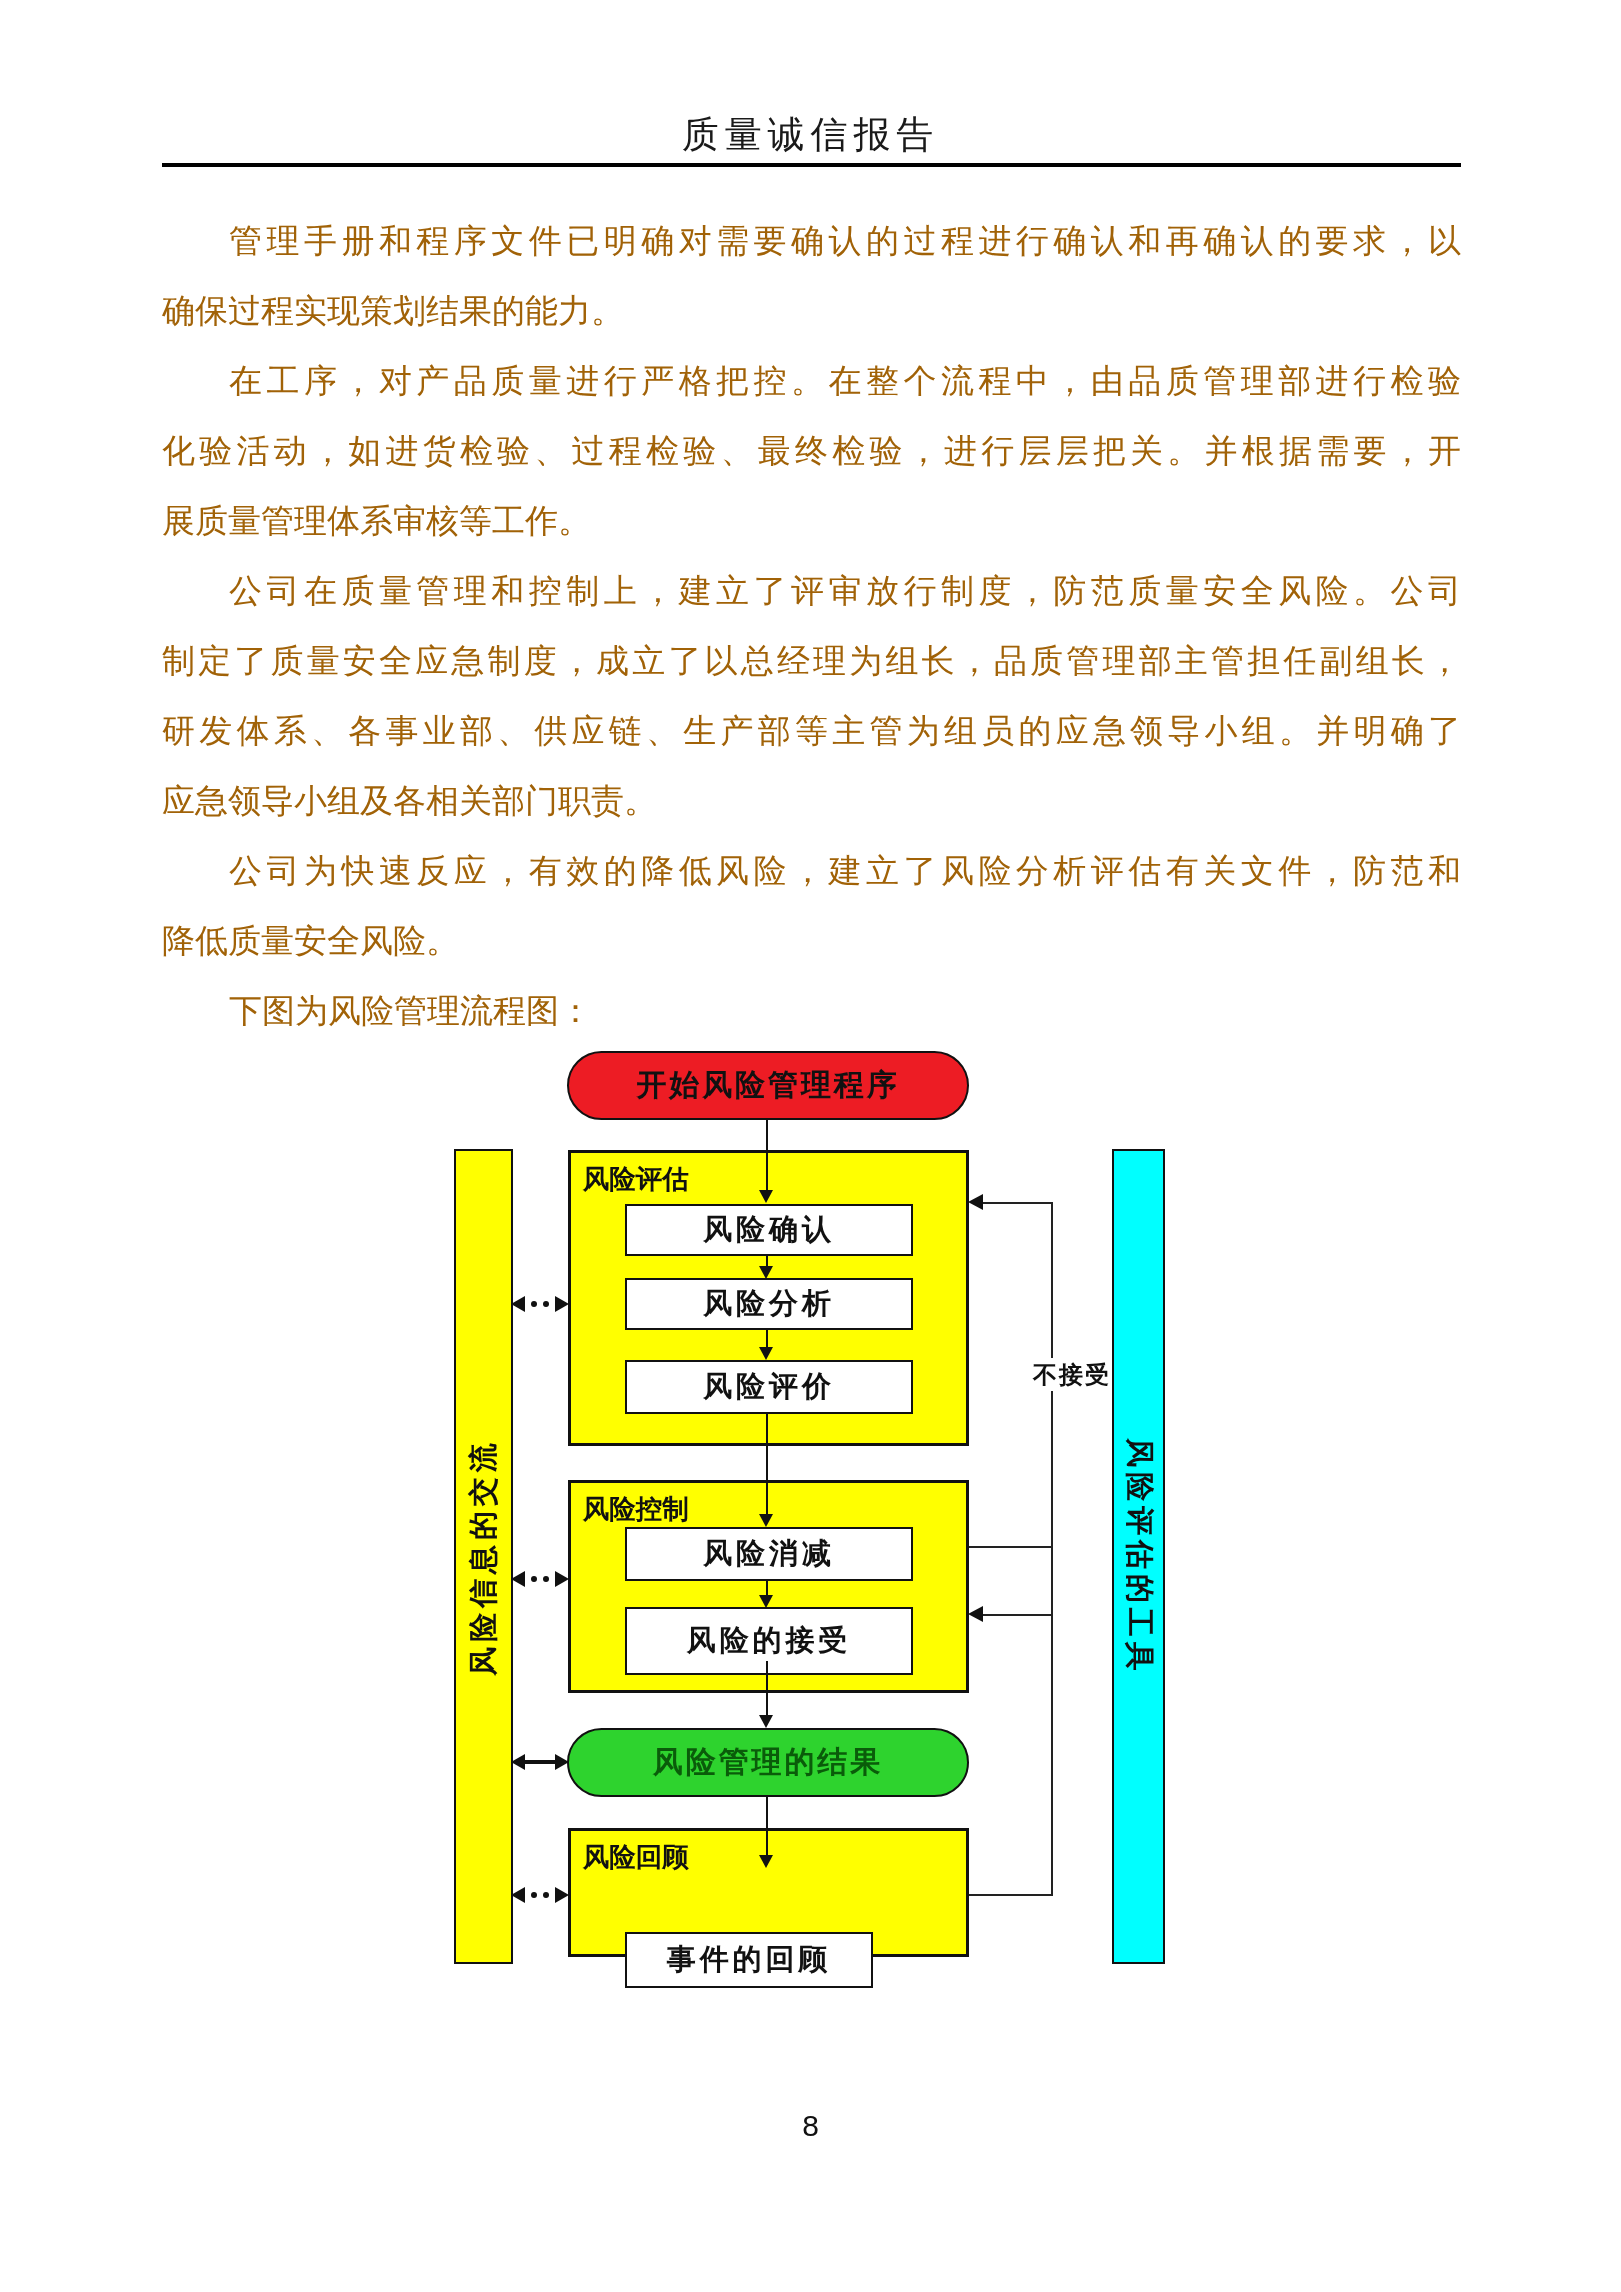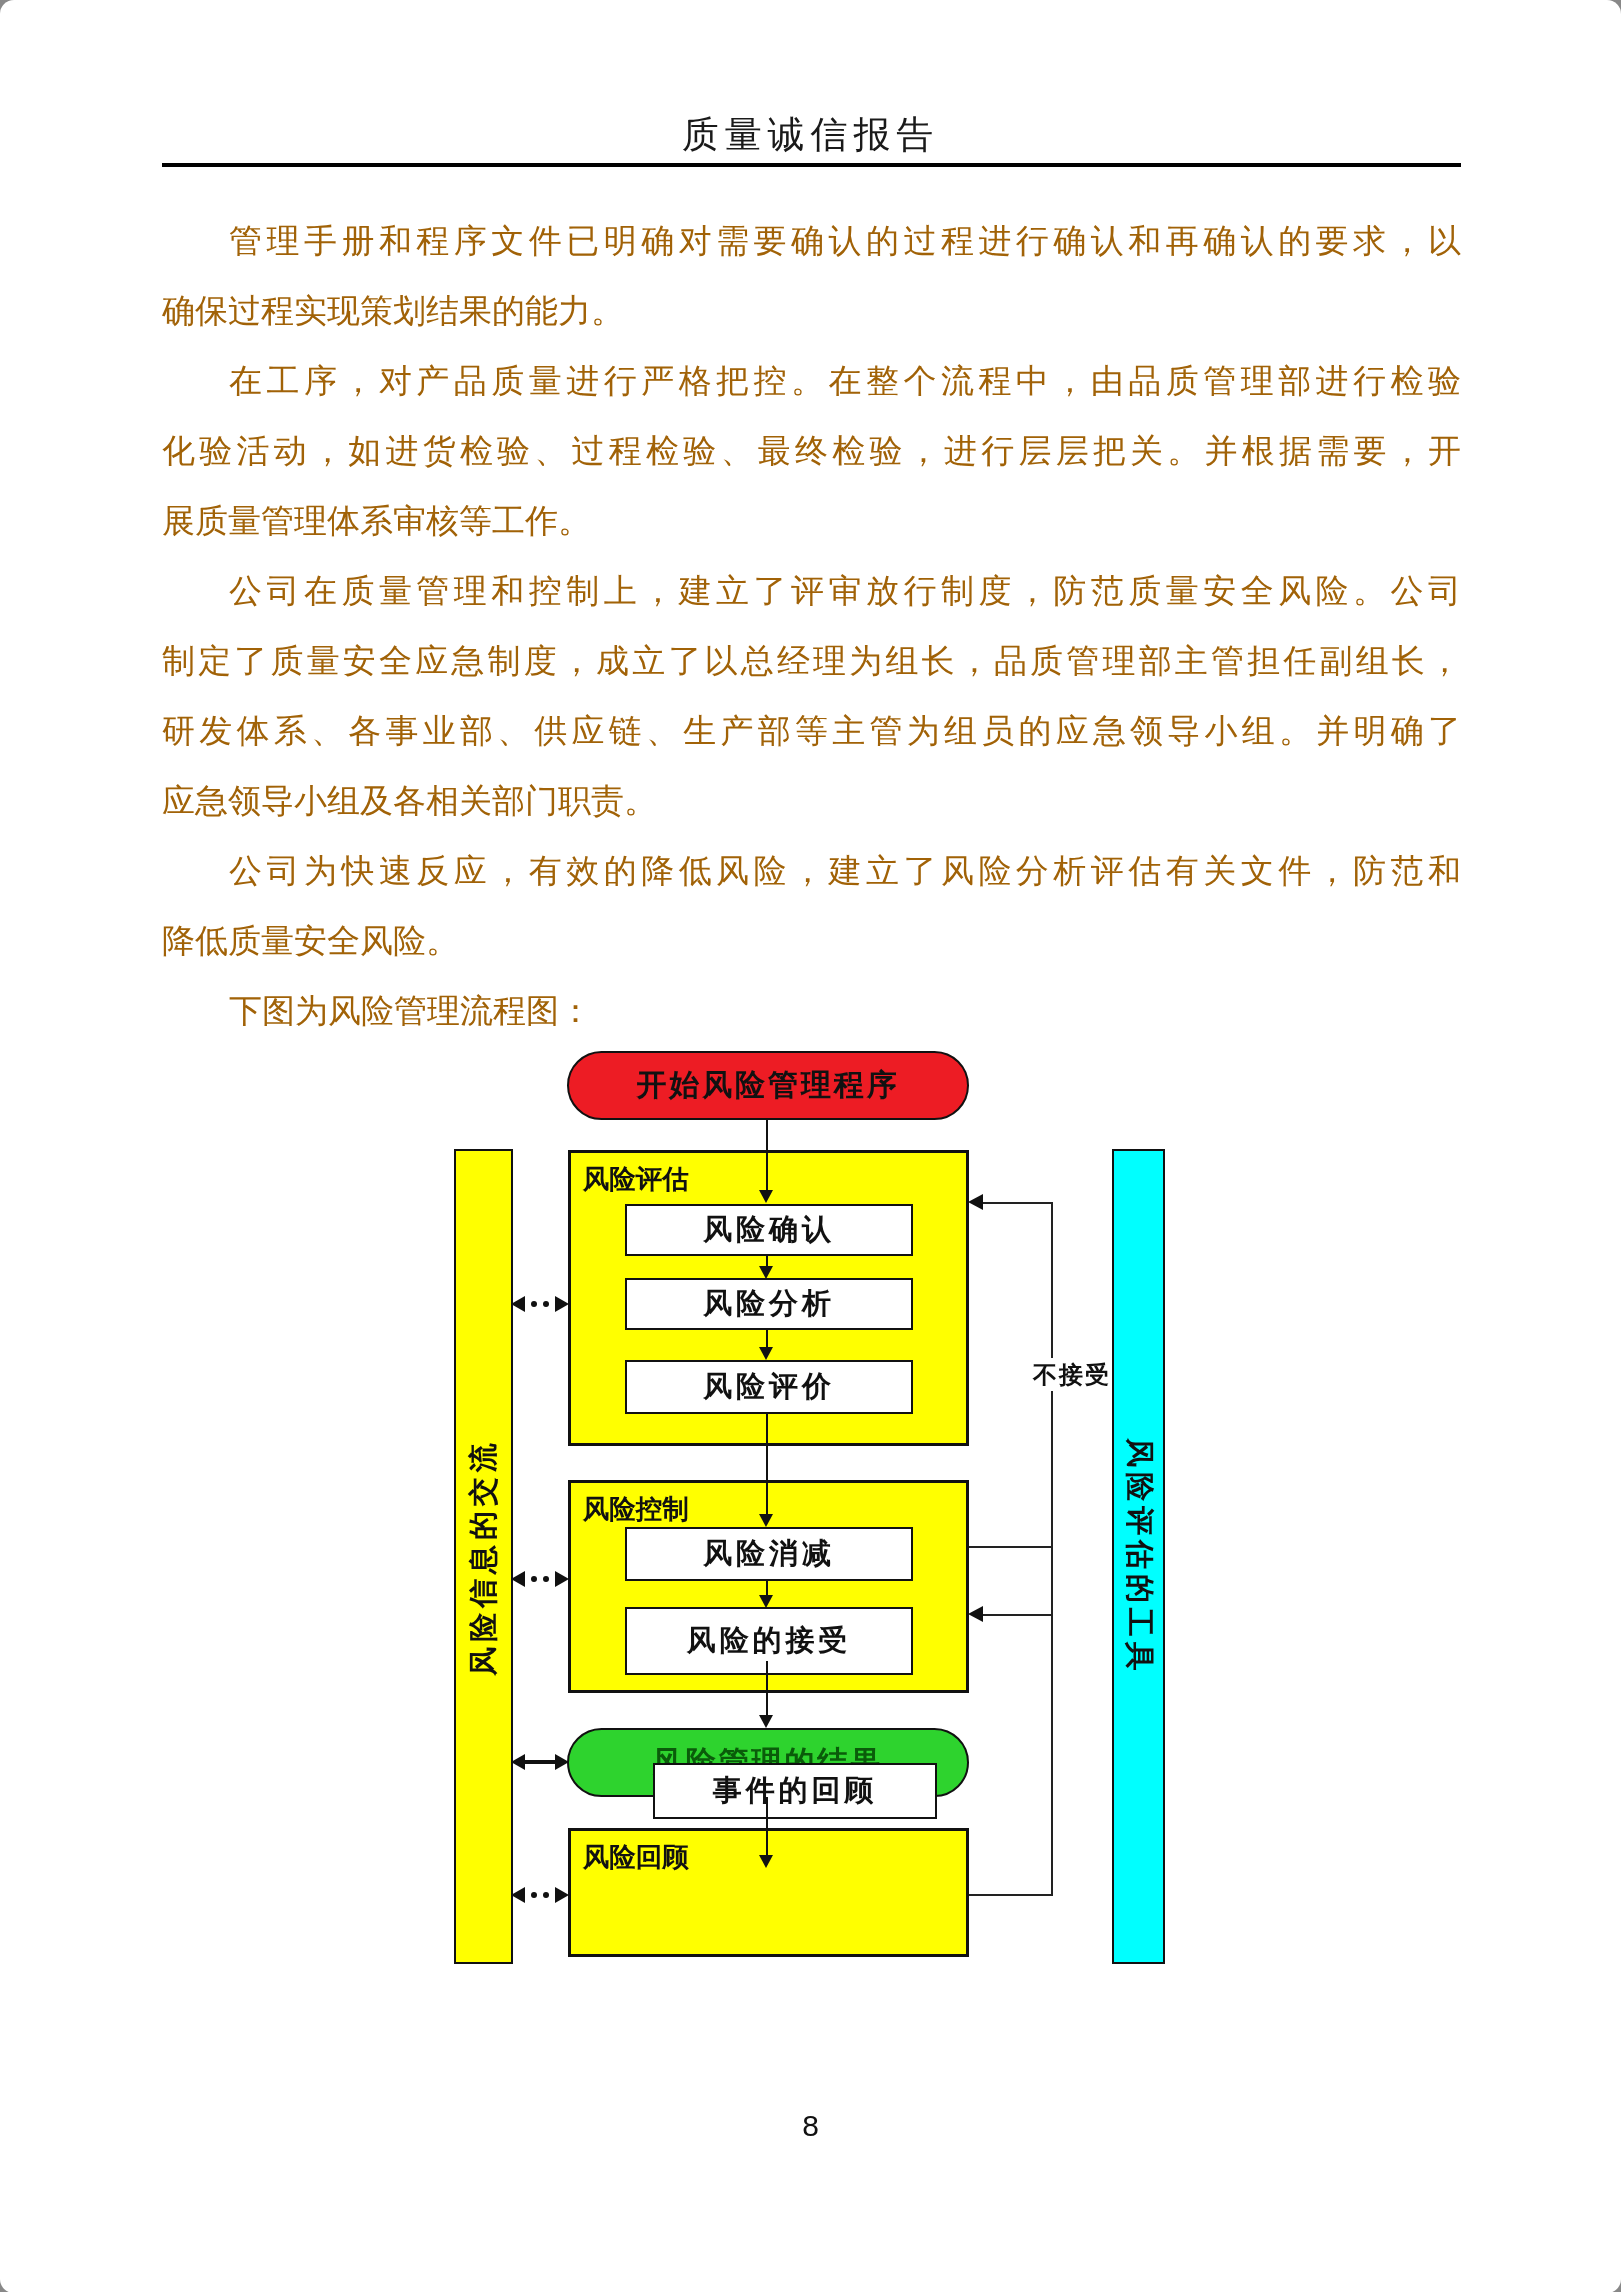--- a/index.html
+++ b/index.html
@@ -3,21 +3,20 @@
 <meta charset="utf-8">
 <style>
   html,body{margin:0;padding:0;background:#888;}
   .page{
     position:relative;
     width:1621px;height:2293px;
     background:#ffffff;
     overflow:hidden;
     font-family:"Liberation Serif","DejaVu Serif",serif;
     color:#1a1a1a;
-    border-radius:14px;
   }
   
   .hdr-title{
     position:absolute;left:0;top:110px;width:1621px;
     text-align:center;font-size:37px;letter-spacing:5.9px;color:#1a1a1a;
   }
   .hdr-rule{
     position:absolute;left:162px;top:163px;width:1299px;height:3.9px;background:#000;
   }
   
@@ -121,21 +120,21 @@
       <div class="group-label">风险控制</div>
     </div>
     <div class="step" style="left:625px;top:1527px;width:288px;height:54px;">风险消减</div>
     <div class="step" style="left:625px;top:1607px;width:288px;height:68px;">风险的接受</div>
 
     <div class="stadium" style="left:567px;top:1728px;width:402px;height:69px;background:#2ed32e;color:#0a5c0a;">风险管理的结果</div>
 
     <div class="group" style="left:568px;top:1828px;width:401px;height:129px;">
       <div class="group-label">风险回顾</div>
     </div>
-    <div class="step" style="left:625px;top:1763px;width:284px;height:56px;margin-left:28px;">事件的回顾</div>
+    <div class="step" style="left:625px;top:1932px;width:248px;height:56px;">事件的回顾</div>
 
     <div class="varrow" style="left:759px;top:1119px;width:15.7px;height:84px;">
       <div class="shaft" style="height:73px;"></div>
         <div class="head"></div>
       </div>
     <div class="varrow" style="left:759px;top:1256px;width:15.7px;height:22.5px;">
       <div class="shaft" style="height:10.8px;"></div>
         <div class="head"></div>
       </div>
     <div class="varrow" style="left:759px;top:1330px;width:15.7px;height:30px;">

